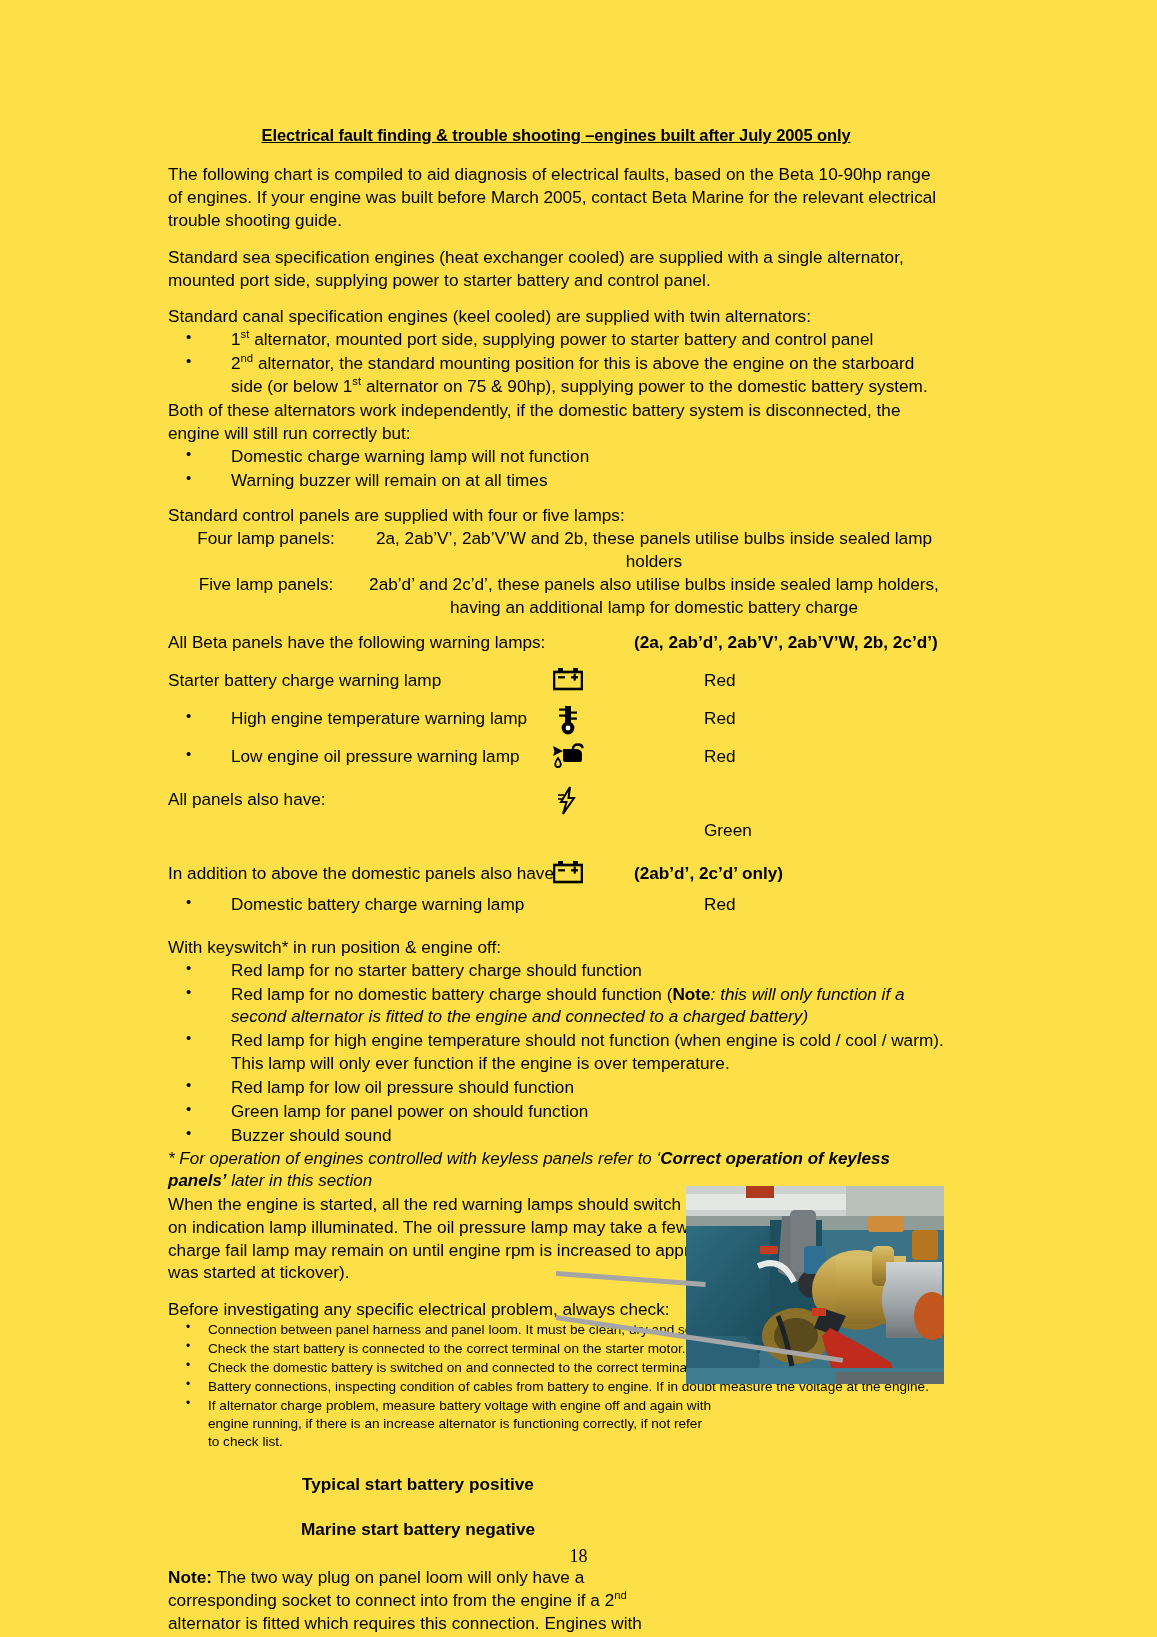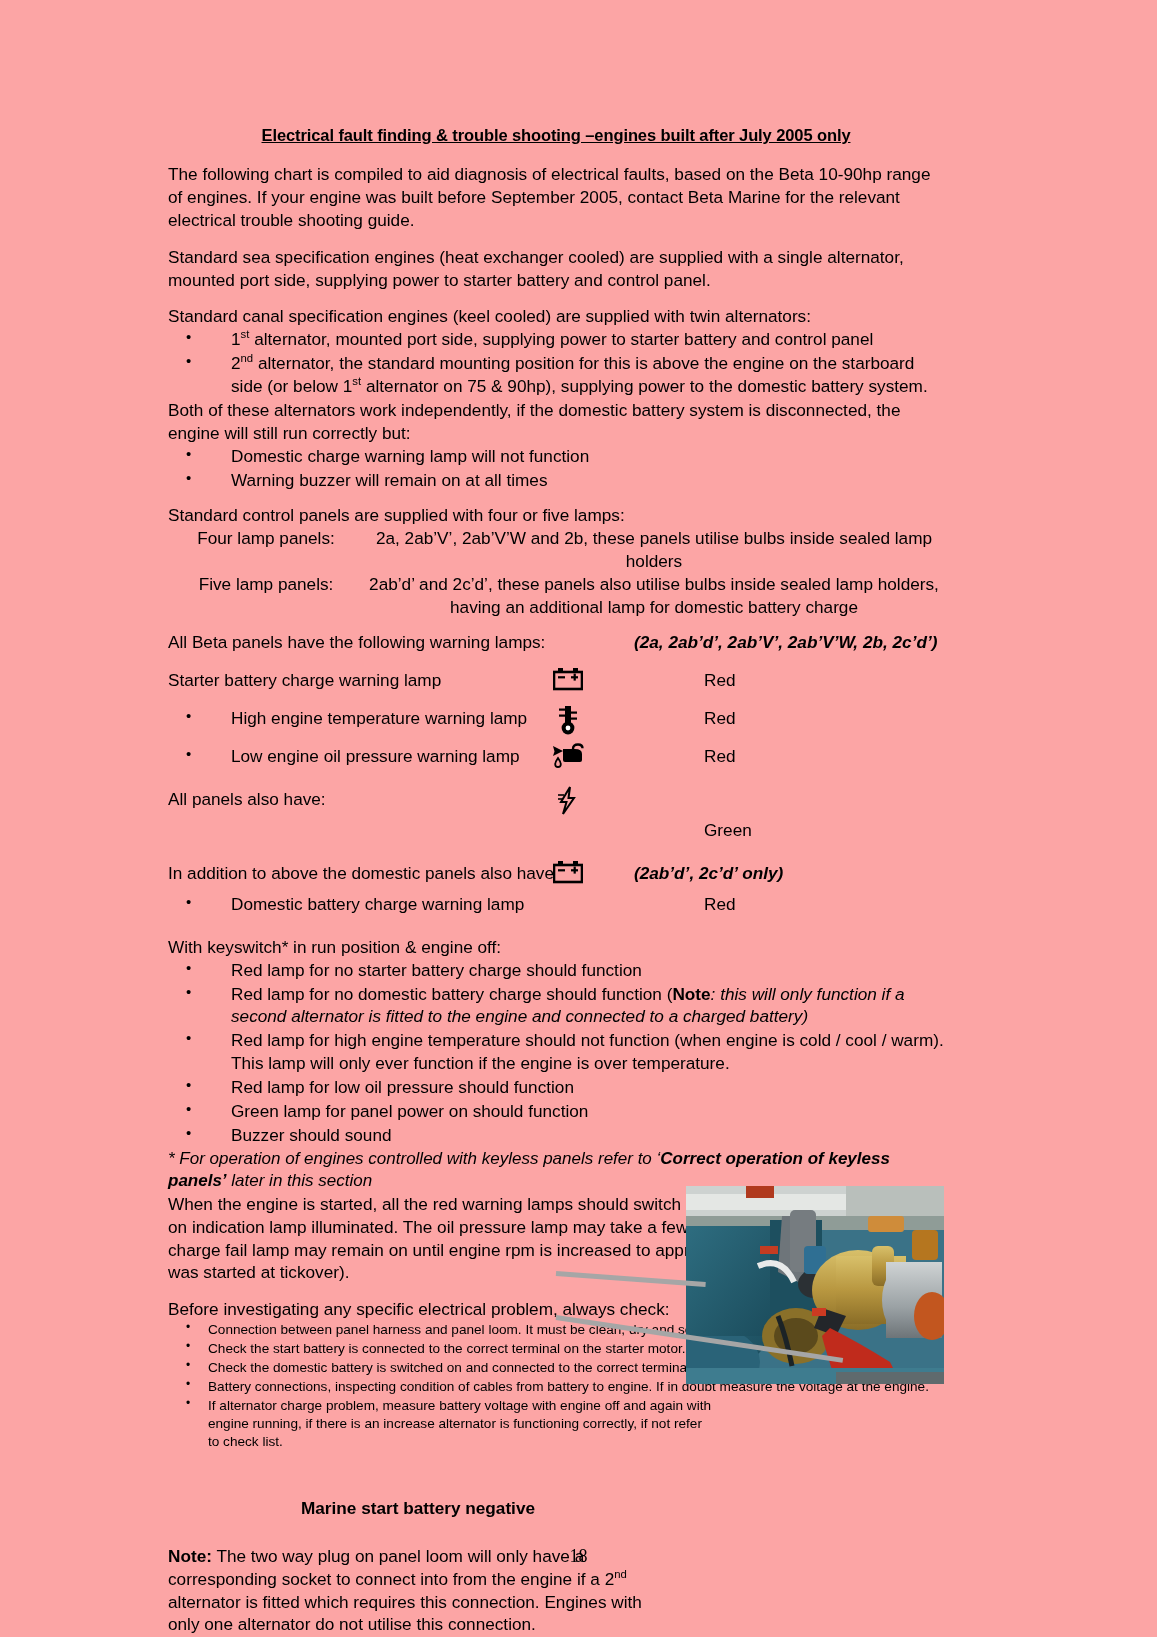--- a/index.html
+++ b/index.html
@@ -8,21 +8,21 @@
     background: #ffffff;
   }
   body {
     font-family: "Liberation Sans", sans-serif;
     color: #000000;
   }
   .page {
     position: relative;
     width: 1157px;
     height: 1637px;
-    background: #fca5a5;
+    background: #fde047;
     overflow: hidden;
   }
   .content {
     position: absolute;
     left: 168px;
     top: 126px;
     width: 776px;
   }
   h1.doc-title {
     font-size: 16.5px;
@@ -111,21 +111,20 @@
   .lamp-colour {
     position: absolute;
     left: 536px;
     top: 0;
   }
   .panel-codes {
     position: absolute;
     left: 466px;
     top: 0;
     font-weight: bold;
-    font-style: italic;
     font-size: 17.2px;
     white-space: nowrap;
   }
   .panel-codes.narrow { left: 466px; }
   .note-star {
     font-size: 17px;
     line-height: 1.33;
     font-style: italic;
     margin: 0 0 0 0;
   }
@@ -168,21 +167,21 @@
 </style>
 </head>
 <body>
 
 <div class="page">
 
   <div class="content">
 
     <h1 class="doc-title">Electrical fault finding &amp; trouble shooting –engines built after July 2005 only</h1>
 
-    <p class="para">The following chart is compiled to aid diagnosis of electrical faults, based on the Beta 10-90hp range of engines.  If your engine was built before September 2005, contact Beta Marine for the relevant electrical trouble shooting guide.</p>
+    <p class="para">The following chart is compiled to aid diagnosis of electrical faults, based on the Beta 10-90hp range of engines.  If your engine was built before March 2005, contact Beta Marine for the relevant electrical trouble shooting guide.</p>
     <p class="para">Standard sea specification engines (heat exchanger cooled) are supplied with a single alternator, mounted port side, supplying power to starter battery and control panel.</p>
     <p class="para tight">Standard canal specification engines (keel cooled) are supplied with twin alternators:</p>
 
     <ul class="bullets">
       <li><span>1</span><sup>st</sup><span> alternator, mounted port side, supplying power to starter battery and control panel</span></li>
       <li><span>2</span><sup>nd</sup><span> alternator, the standard mounting position for this is above the engine on the starboard side (or below 1</span><sup>st</sup><span> alternator on 75 &amp; 90hp), supplying power to the domestic battery system.</span></li>
     </ul>
 
     <p class="para tight">Both of these alternators work independently, if the domestic battery system is disconnected, the engine will still run correctly but:</p>
     <ul class="bullets">
@@ -322,20 +321,21 @@
     <ul class="bullets small">
       <li>Connection between panel harness and panel loom.  It must be clean, dry and secured with a cable tie.</li>
       <li>Check the start battery is connected to the correct terminal on the starter motor.</li>
       <li><span>Check the domestic battery is switched on and connected to the correct terminals for the 2</span><sup>nd</sup><span> alternator.</span></li>
       <li>Battery connections, inspecting condition of cables from battery to engine.  If in doubt measure the voltage at the engine.</li>
       <li style="width:505px">If alternator charge problem, measure battery voltage with engine off and again with engine running, if there is an increase alternator is functioning correctly, if not refer to check list.</li>
     </ul>
 
     <div style="height:22px"></div>
 
+    <p class="callout" style="width:500px">Typical start battery positive</p>
     <div style="height:24px"></div>
     <p class="callout" style="width:500px">Marine start battery negative</p>
 
     <div style="height:26px"></div>
 
     <p class="para" style="width:500px;margin-bottom:0"><b>Note:</b><span> The two way plug on panel loom will only have a corresponding socket to connect into from the engine if a 2</span><sup>nd</sup><span> alternator is fitted which requires this connection.  Engines with only one alternator do not utilise this connection.</span></p>
 
   </div>
 
   <div class="photo">

